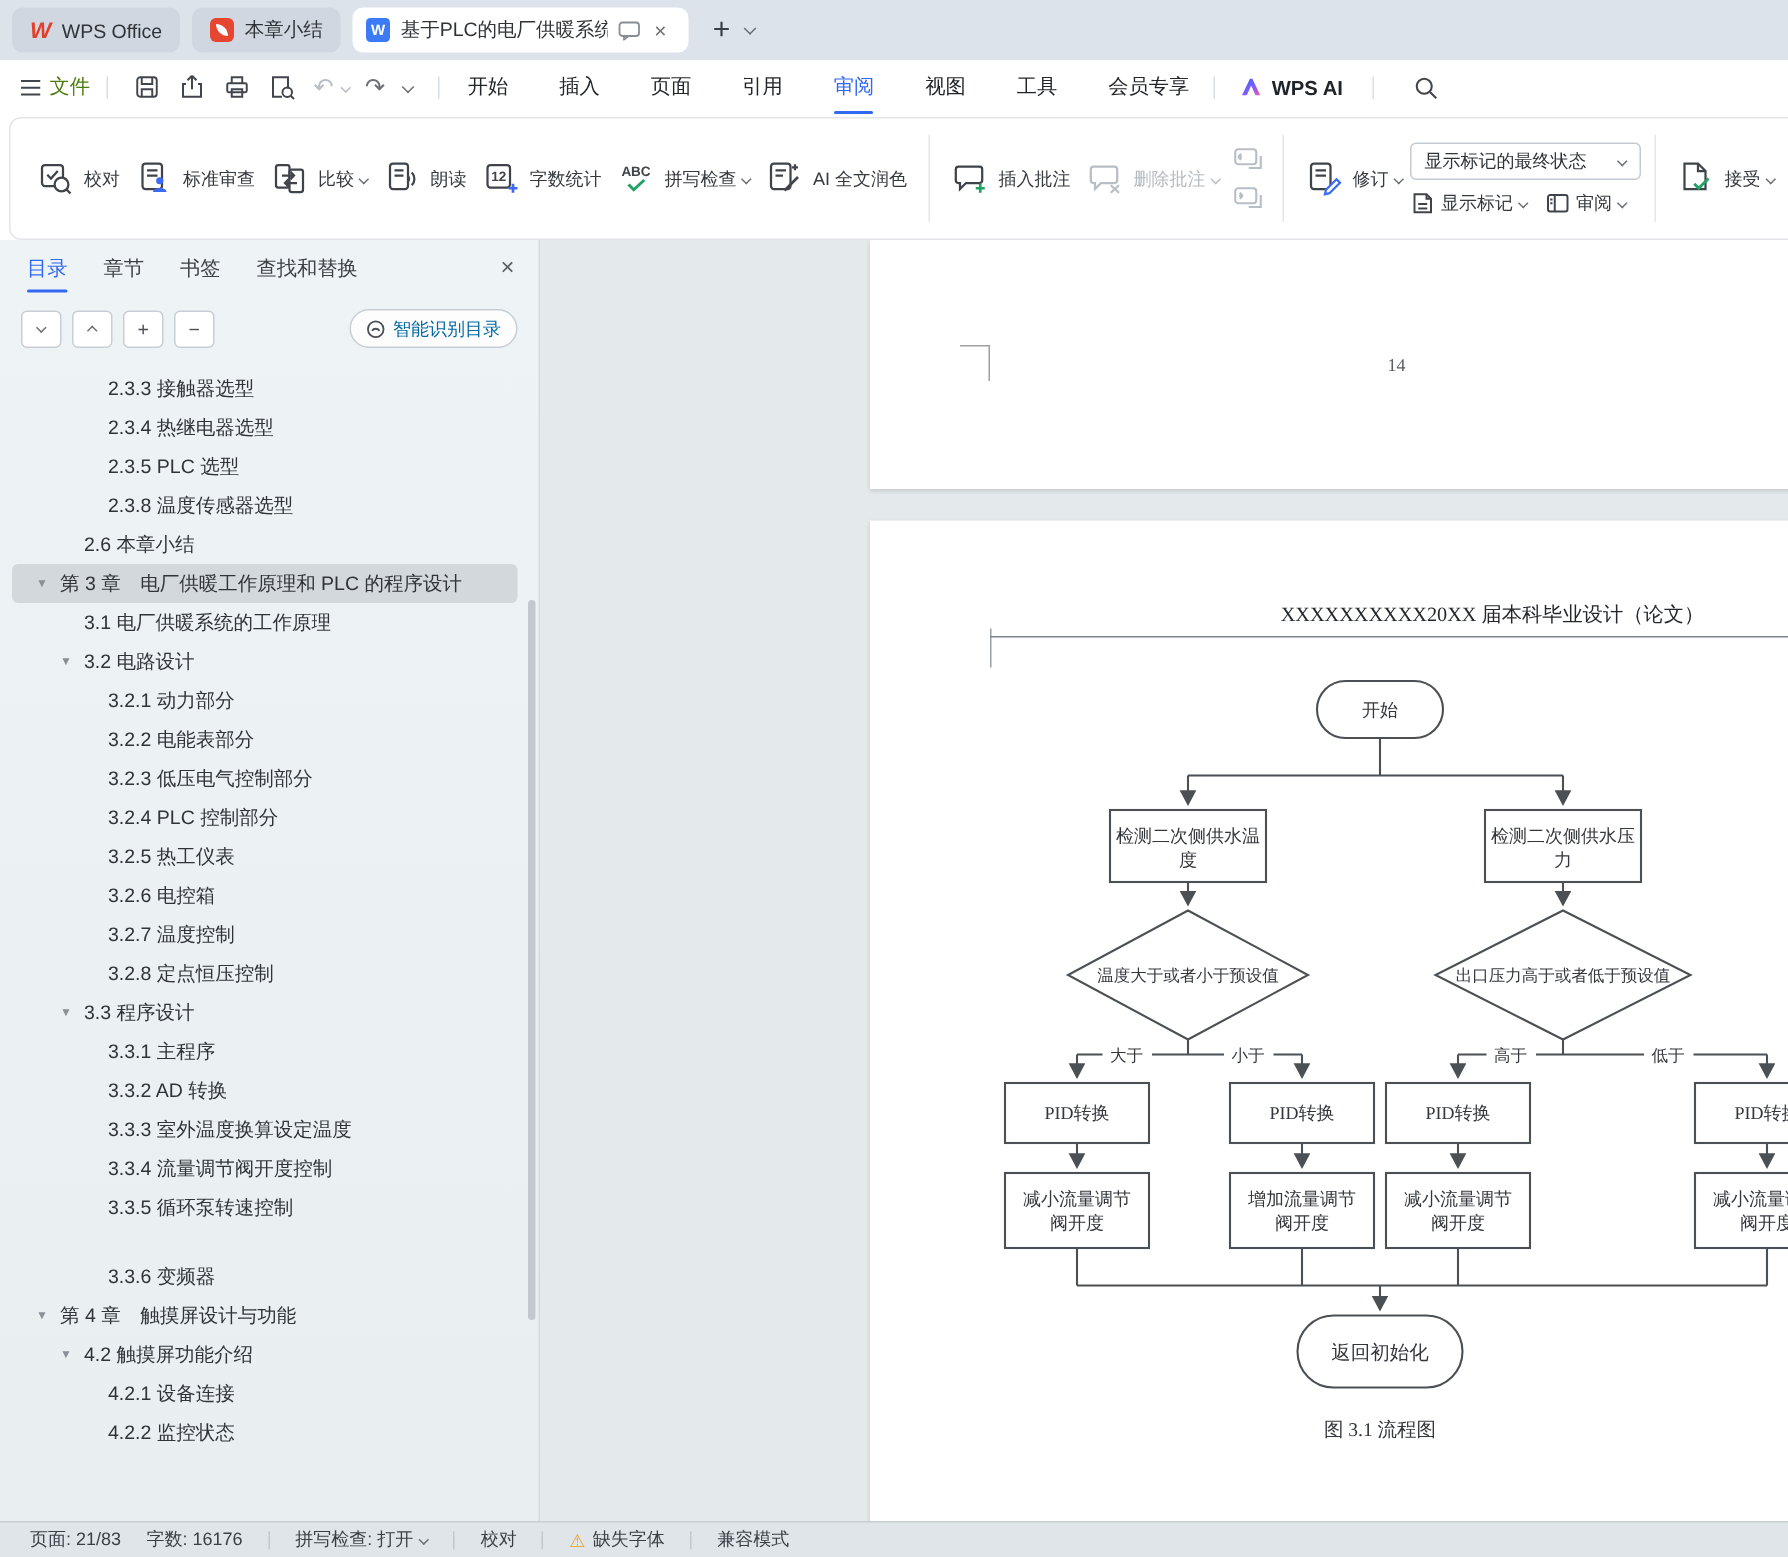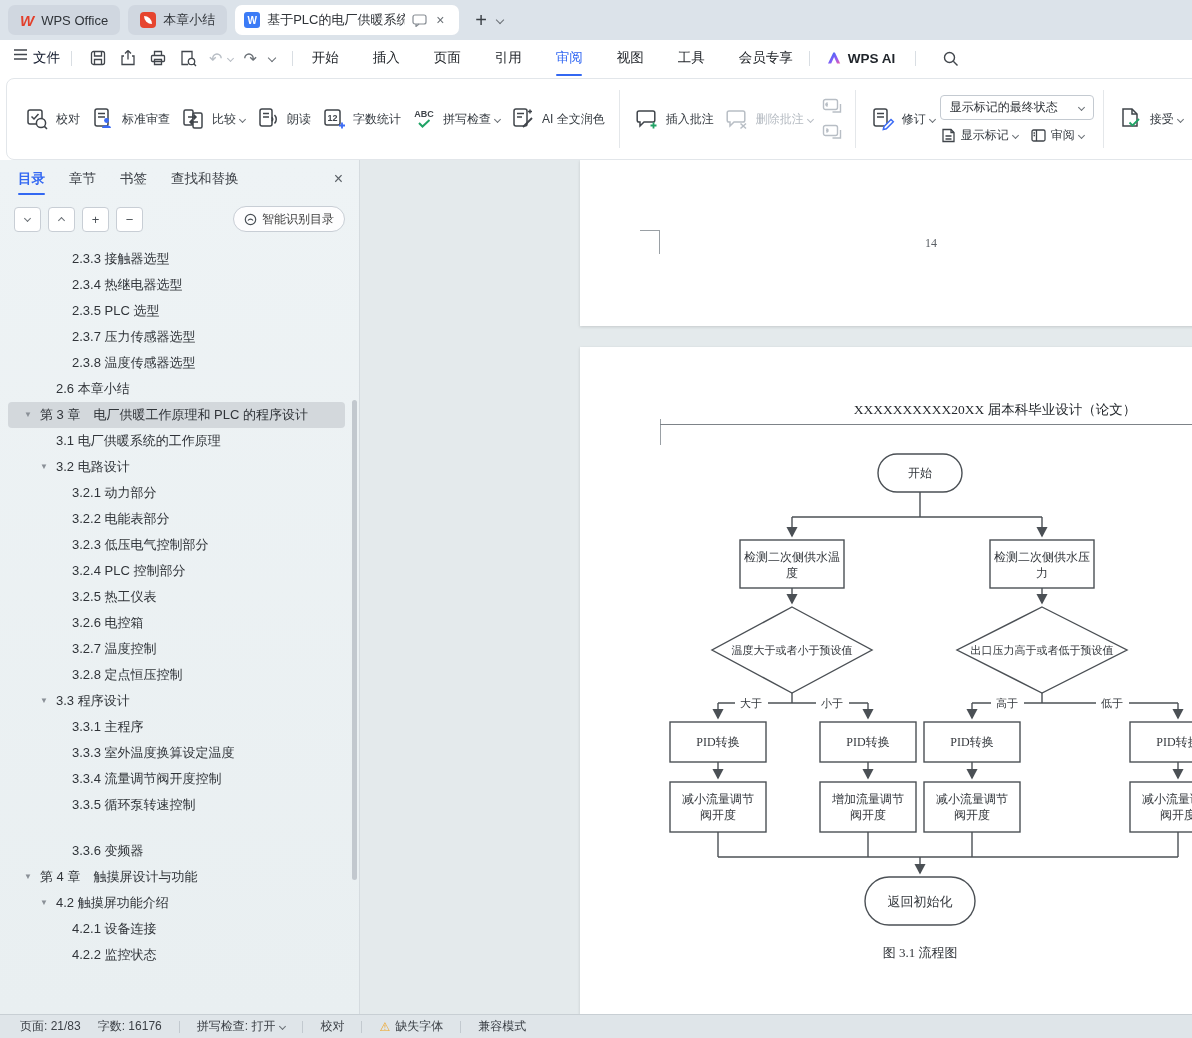--- a/index.html
+++ b/index.html
@@ -18,21 +18,21 @@
   .ttab .tlabel { white-space:nowrap; overflow:hidden; max-width:138px; }
   .tico { color:#878d94; display:flex; align-items:center; }
   .tclose { color:#6a7076; font-size:14px; margin-left:2px; }
   .newtab { font-size:20px; color:#3a3f45; margin:0 4px 0 8px; }
   .tablist-caret { margin-left:6px; }
   .cv { display:inline-block; width:6px; height:6px; border-right:1.3px solid #6a7076; border-bottom:1.3px solid #6a7076; transform:rotate(45deg); vertical-align:2px; }
   .cv.sm { width:5px; height:5px; }
 
   
   .menubar { position:absolute; left:0; top:40px; width:100%; height:36px; background:#ffffff; display:flex; align-items:center; padding-left:14px; font-size:13.5px; }
-  .filebtn { display:flex; align-items:flex-start; gap:6px; color:#0f172a; }
+  .filebtn { display:flex; align-items:center; gap:6px; color:#4d7c0f; }
   .msep { width:1px; height:15px; background:#d9dee3; margin:0 11px; }
   .qico { display:flex; align-items:center; margin:0 6px; }
   .qico svg { display:block; }
   .undo-glyph { font-size:16px; color:#b8bec5; }
   .redo-glyph { font-size:16px; color:#6a7076; }
   .menu-items { display:flex; align-items:center; gap:34px; margin-left:22px; }
   .mitem { position:relative; color:#22262b; }
   .mitem.active { color:#3368f2; }
   .mitem.active::after { content:""; position:absolute; left:50%; transform:translateX(-50%); bottom:-9px; width:26px; height:2.5px; border-radius:2px; background:#3368f2; }
   .wpsai { display:flex; align-items:center; gap:6px; font-weight:600; color:#1f242a; }
@@ -51,26 +51,26 @@
   .mini { display:flex; align-items:center; gap:4px; }
   .grp6 { position:relative; display:flex; align-items:center; flex:0 0 auto; padding-right:14px; }
   .tr-col { display:flex; flex-direction:column; gap:6px; justify-content:center; margin-left:6px; }
   .tr-row { display:flex; align-items:center; gap:4px; }
   .expander { position:absolute; right:2px; bottom:4px; }
 
   
   .sidebar { position:absolute; left:0; top:160px; width:360px; bottom:24px; background:linear-gradient(#eef3f5,#e9eff1); border-right:1px solid #d5dbdf; overflow:hidden; }
   .sb-tabs { position:relative; display:flex; align-items:center; gap:24px; padding:0 18px; height:38px; font-size:13.5px; color:#3d4147; }
   .sb-tab { position:relative; }
-  .sb-tab.active { color:#3368f2;font-weight:bold; }
+  .sb-tab.active { color:#3368f2; }
   .sb-tab.active::after { content:""; position:absolute; left:0; right:0; bottom:-7px; height:2.5px; border-radius:2px; background:#3368f2; }
   .sb-close { position:absolute; right:16px; font-size:16px; color:#5a6066; }
   .sb-toolbar { display:flex; align-items:center; padding:8px 14px 0 14px; gap:7px; }
   .sqbtn { width:27px; height:25px; background:#fff; border:1px solid #c8ced5; border-radius:4px; display:flex; align-items:center; justify-content:center; font-size:13px; color:#4a5056; }
-  .smartbtn { margin-left:auto; height:26px; border:1px solid #c8ced5; border-radius:13px; background:#fdfdfe; display:flex; align-items:center; gap:5px; padding:0 10px; font-size:12px; color:#404040; }
+  .smartbtn { margin-left:auto; height:26px; border:1px solid #c8ced5; border-radius:13px; background:#fdfdfe; display:flex; align-items:center; gap:5px; padding:0 10px; font-size:12px; color:#0369a1; }
   .toc-list { position:absolute; left:0; right:6px; top:86px; bottom:0; overflow:hidden; }
   .toc-row { position:relative; height:26px; line-height:26px; font-size:13px; color:#303439; white-space:nowrap; overflow:hidden; margin:0 8px; border-radius:4px; }
   .toc-row.selected { background:#d3d8dc; }
   .toc-caret { position:absolute; top:0; font-size:8px; color:#8a9097; }
   .sb-scroll { position:absolute; right:2px; top:240px; width:5px; height:480px; border-radius:3px; background:#c2c8ce; }
 
   
   .docarea { position:absolute; left:360px; top:160px; right:0; bottom:24px; background:#e4eaec; overflow:hidden; }
   .page { position:absolute; left:220px; width:770px; background:#fff; box-shadow:0 1px 3px rgba(0,0,0,0.14); }
   .page1 { top:0; height:166px; }
@@ -476,36 +476,36 @@
             <circle cx="6.5" cy="6.5" r="5.2"></circle>
             <path d="M4,7.5 a3,3 0 0 1 5,0"></path>
           </svg>
         <span>智能识别目录</span>
       </div>
     </div>
     <div class="toc-list">
         <div class="toc-row" style="padding-left: 64px;"><span>2.3.3 接触器选型</span></div>
         <div class="toc-row" style="padding-left: 64px;"><span>2.3.4 热继电器选型</span></div>
         <div class="toc-row" style="padding-left: 64px;"><span>2.3.5 PLC 选型</span></div>
-        <div class="toc-row" style="padding-left: 64px;"><span>2.3.7 压力传感器选型</span></div>
         <div class="toc-row" style="padding-left: 64px;"><span>2.3.8 温度传感器选型</span></div>
         <div class="toc-row" style="padding-left: 48px;"><span>2.6 本章小结</span></div>
         <div class="toc-row selected" style="padding-left: 32px;"><span class="toc-caret" style="left: 16px;">▼</span><span>第 3 章　电厂供暖工作原理和 PLC 的程序设计</span></div>
         <div class="toc-row" style="padding-left: 48px;"><span>3.1 电厂供暖系统的工作原理</span></div>
         <div class="toc-row" style="padding-left: 48px;"><span class="toc-caret" style="left: 32px;">▼</span><span>3.2 电路设计</span></div>
         <div class="toc-row" style="padding-left: 64px;"><span>3.2.1 动力部分</span></div>
         <div class="toc-row" style="padding-left: 64px;"><span>3.2.2 电能表部分</span></div>
         <div class="toc-row" style="padding-left: 64px;"><span>3.2.3 低压电气控制部分</span></div>
         <div class="toc-row" style="padding-left: 64px;"><span>3.2.4 PLC 控制部分</span></div>
         <div class="toc-row" style="padding-left: 64px;"><span>3.2.5 热工仪表</span></div>
         <div class="toc-row" style="padding-left: 64px;"><span>3.2.6 电控箱</span></div>
         <div class="toc-row" style="padding-left: 64px;"><span>3.2.7 温度控制</span></div>
         <div class="toc-row" style="padding-left: 64px;"><span>3.2.8 定点恒压控制</span></div>
         <div class="toc-row" style="padding-left: 48px;"><span class="toc-caret" style="left: 32px;">▼</span><span>3.3 程序设计</span></div>
         <div class="toc-row" style="padding-left: 64px;"><span>3.3.1 主程序</span></div>
+        <div class="toc-row" style="padding-left: 64px;"><span>3.3.2 AD 转换</span></div>
         <div class="toc-row" style="padding-left: 64px;"><span>3.3.3 室外温度换算设定温度</span></div>
         <div class="toc-row" style="padding-left: 64px;"><span>3.3.4 流量调节阀开度控制</span></div>
         <div class="toc-row" style="padding-left: 64px;"><span>3.3.5 循环泵转速控制</span></div>
         <div class="toc-row" style="padding-left: 64px; margin-top: 20px;"><span>3.3.6 变频器</span></div>
         <div class="toc-row" style="padding-left: 32px;"><span class="toc-caret" style="left: 16px;">▼</span><span>第 4 章　触摸屏设计与功能</span></div>
         <div class="toc-row" style="padding-left: 48px;"><span class="toc-caret" style="left: 32px;">▼</span><span>4.2 触摸屏功能介绍</span></div>
         <div class="toc-row" style="padding-left: 64px;"><span>4.2.1 设备连接</span></div>
         <div class="toc-row" style="padding-left: 64px;"><span>4.2.2 监控状态</span></div>
       </div>
     <div class="sb-scroll"></div>

